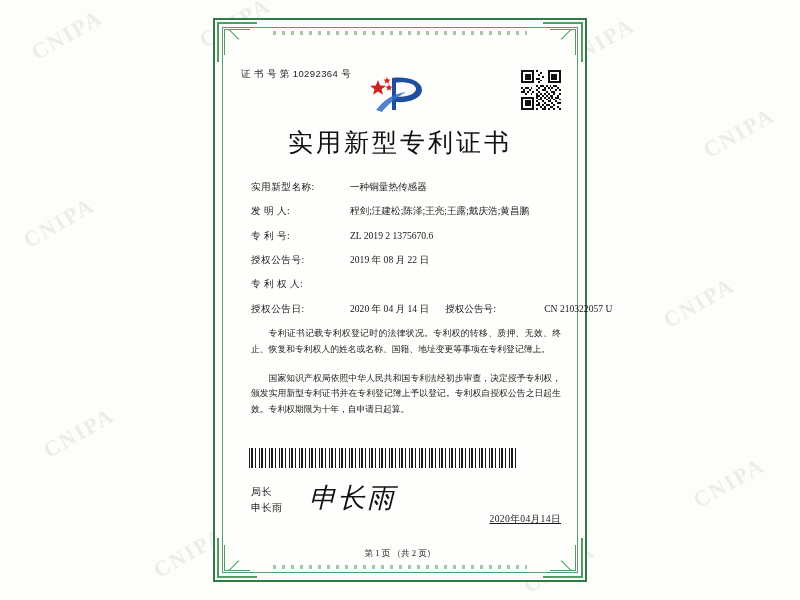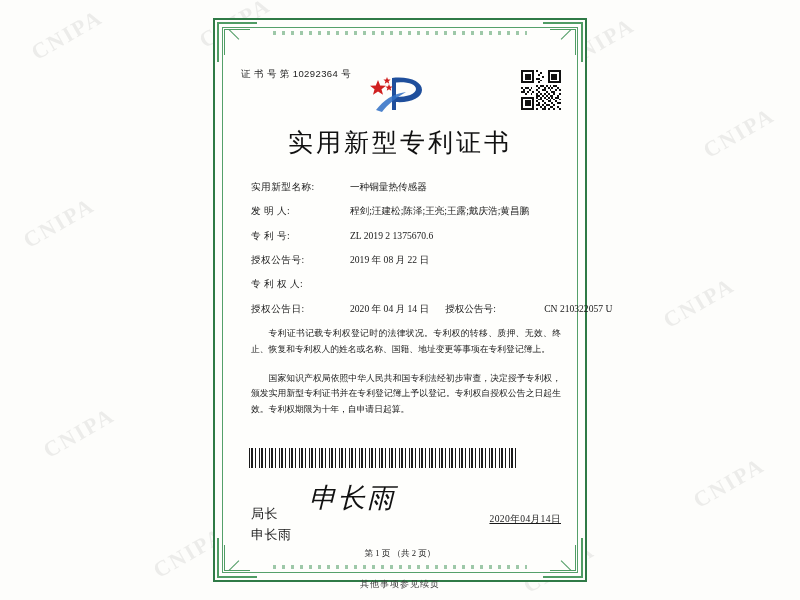--- a/index.html
+++ b/index.html
@@ -194,25 +194,24 @@
       #ffffff 4px, #ffffff 6px,
       #1a1a1a 6px, #1a1a1a 7px,
       #ffffff 7px, #ffffff 10px
     );
   }
   .sign-block {
     position: absolute;
     left: 38px;
     top: 466px;
     font-family: "Liberation Serif", "DejaVu Serif", serif;
-    font-size: 13px;
+    font-size: 10px;
     line-height: 1.6;
     color: #1a1a1a;
     letter-spacing: 0.5px;
-    margin-top: 20px;
   }
   .signature {
     position: absolute;
     left: 96px;
     top: 462px;
     font-family: "Liberation Serif", "DejaVu Serif", serif;
     font-size: 27px;
     color: #111;
     font-style: italic;
     letter-spacing: 2px;
@@ -449,14 +448,13 @@
     <div class="sign-block">
       <div>局长</div>
       <div>申长雨</div>
     </div>
     <div class="signature">申长雨</div>
 
     <div class="issue-date">2020年04月14日</div>
     <div class="page-no">第 1 页 （共 2 页）</div>
   </div>
 
-  <div class="footnote">其他事项参见续页</div>
 </div>
 
 </body></html>

